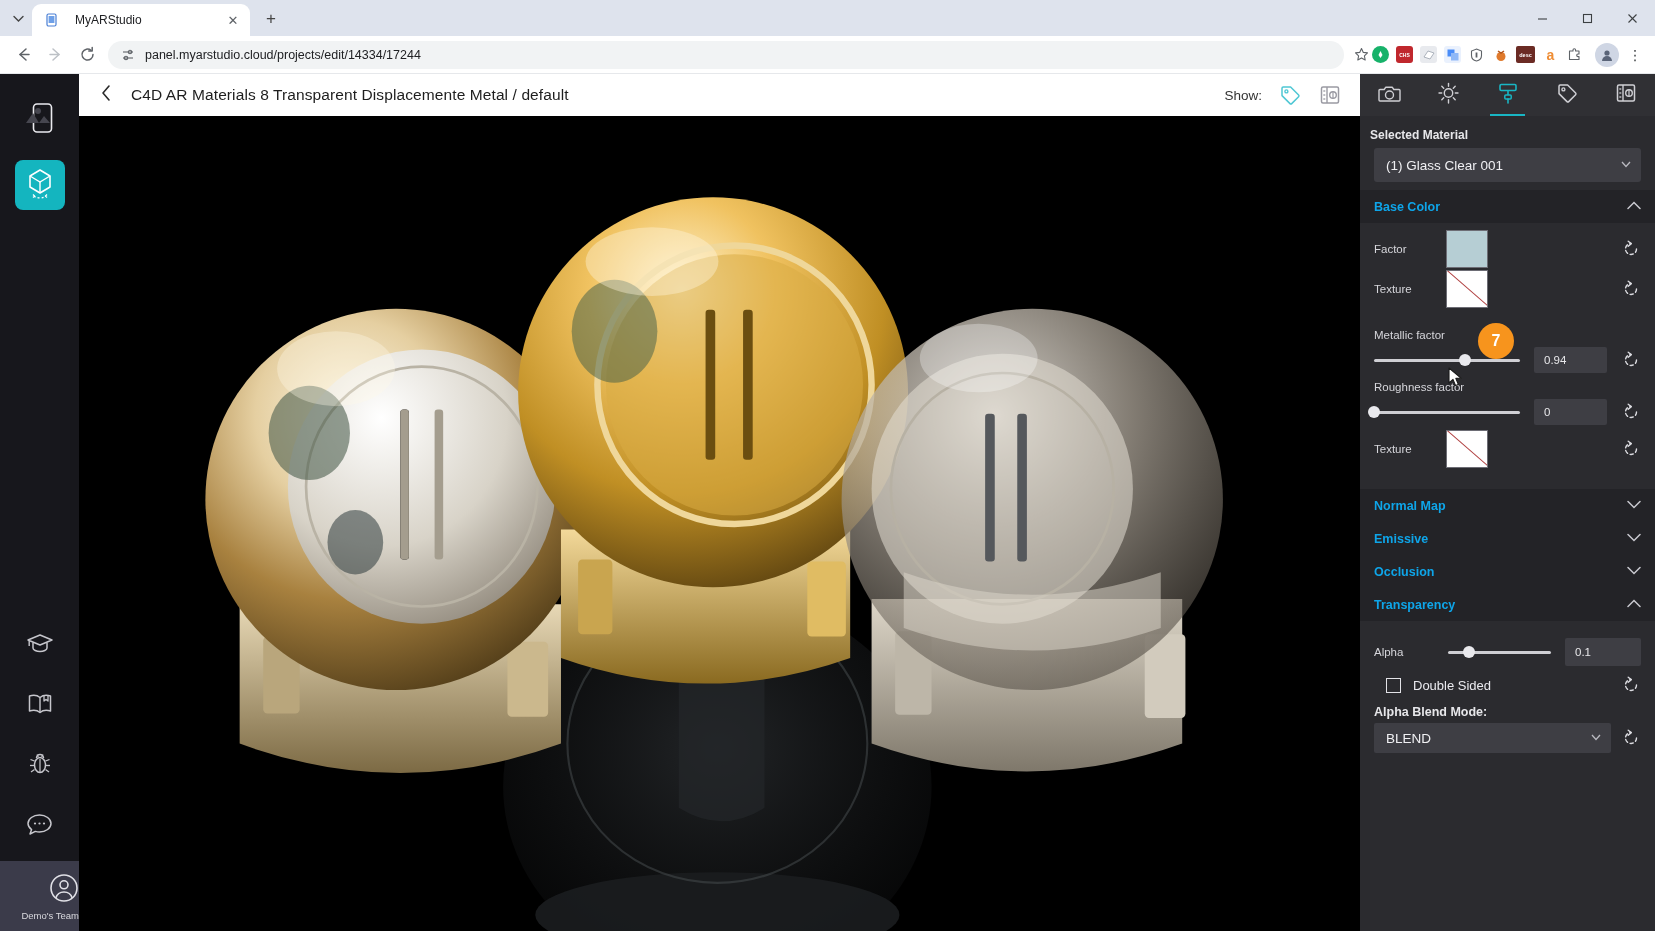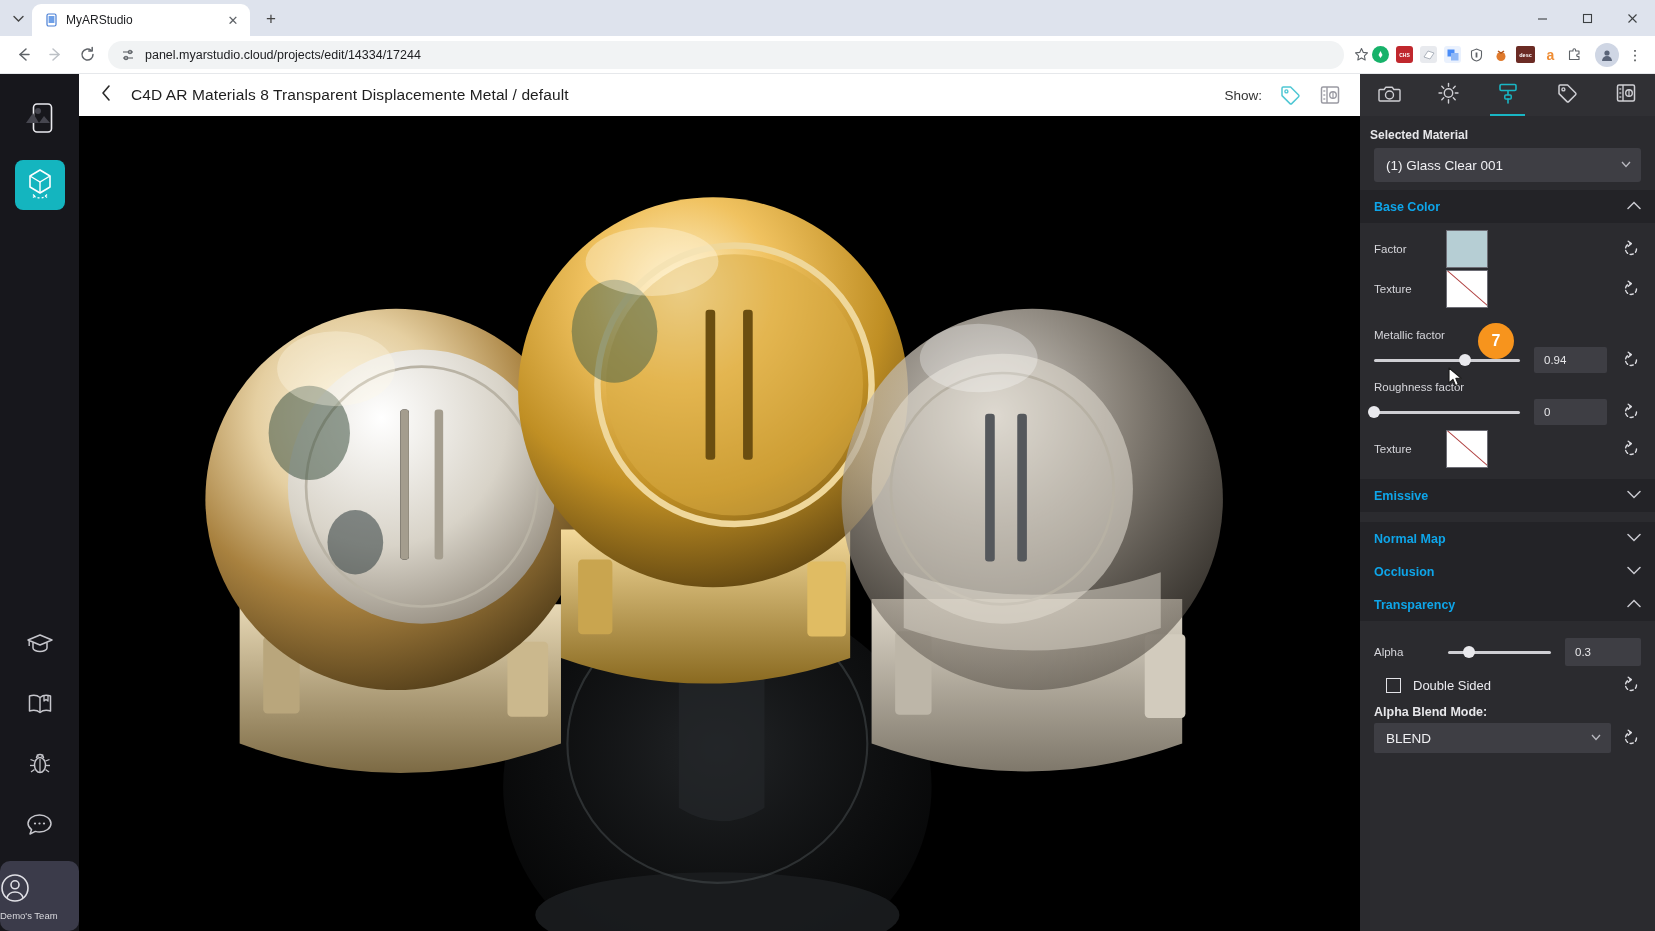--- a/index.html
+++ b/index.html
@@ -28,21 +28,21 @@
     margin-bottom: 4px; border-radius: 4px;
     color: #444; font-size: 10px;
   }
   .tab {
     height: 32px;
     min-width: 218px;
     background: #fff;
     border-radius: 9px 9px 0 0;
     display: flex; align-items: center;
     padding: 0 8px 0 11px;
-    gap: 7px;
+    gap: 16px;
     position: relative;
   }
   .tab-favicon {
     width: 16px; height: 16px;
     display: flex; align-items: center; justify-content: center;
   }
   .tab-title {
     font-size: 12px; color: #202124;
     flex: 1; white-space: nowrap; overflow: hidden; text-overflow: ellipsis;
   }
@@ -126,23 +126,22 @@
   .rail-spacer { flex: 1; }
   .rail-bottom-item {
     width: 50px; height: 50px;
     display: flex; align-items: center; justify-content: center;
     margin-bottom: 10px; color: #c6c6cc;
   }
   .rail-account {
     width: 79px;
     background: #3b3b4a;
     padding: 12px 0 10px;
-    display: flex; flex-direction: column; align-items: flex-start;
+    display: flex; flex-direction: column; align-items: flex-end;
     gap: 3px;
-    border-radius: 10px;
   }
   .rail-account-label { font-size: 9.5px; color: #d9d9de; }
 
   
   .center { flex: 1; display: flex; flex-direction: column; min-width: 0; }
   .header {
     height: 42px; flex: 0 0 42px;
     background: #fff;
     display: flex; align-items: center;
     padding: 0 18px 0 12px;
@@ -761,38 +760,38 @@
             <span class="swatch empty"></span>
             <span class="reset-icon">
               <svg width="18" height="18" viewBox="0 0 18 18">
                   <path d="M14.5 9 A5.5 5.5 0 1 1 9 3.5" stroke="#dcdce1" stroke-width="1.4" fill="none" stroke-linecap="round" stroke-dasharray="3.4 2.6"></path>
                   <path d="M6.2 1.2 L9.3 3.6 L6.2 6.2" stroke="#dcdce1" stroke-width="1.4" fill="none" stroke-linecap="round" stroke-linejoin="round"></path>
                 </svg>
             </span>
           </div>
         </div>
 
+        <div class="section-head">
+          <span class="section-title">Normal Map</span>
+          <span class="section-chev">
+            <svg width="14" height="9" viewBox="0 0 14 9">
+                <path d="M1 1.5 L7 7.5 L13 1.5" stroke="#c9c9cf" stroke-width="1.5" fill="none" stroke-linecap="round"></path>
+              </svg>
+          </span>
+        </div>
+
         <div class="section-head" style="margin-top:0">
           <span class="section-title">Emissive</span>
           <span class="section-chev">
             <svg width="14" height="9" viewBox="0 0 14 9">
                 <path d="M1 1.5 L7 7.5 L13 1.5" stroke="#c9c9cf" stroke-width="1.5" fill="none" stroke-linecap="round"></path>
               </svg>
           </span>
         </div>
 
-        <div class="section-head">
-          <span class="section-title">Normal Map</span>
-          <span class="section-chev">
-            <svg width="14" height="9" viewBox="0 0 14 9">
-                <path d="M1 1.5 L7 7.5 L13 1.5" stroke="#c9c9cf" stroke-width="1.5" fill="none" stroke-linecap="round"></path>
-              </svg>
-          </span>
-        </div>
-
         <div class="section-head" style="margin-top:0">
           <span class="section-title">Occlusion</span>
           <span class="section-chev">
             <svg width="14" height="9" viewBox="0 0 14 9">
                 <path d="M1 1.5 L7 7.5 L13 1.5" stroke="#c9c9cf" stroke-width="1.5" fill="none" stroke-linecap="round"></path>
               </svg>
           </span>
         </div>
 
         <div class="section-head" style="margin-top:0">
@@ -802,21 +801,21 @@
                 <path d="M1 7.5 L7 1.5 L13 7.5" stroke="#c9c9cf" stroke-width="1.5" fill="none" stroke-linecap="round"></path>
               </svg>
           </span>
         </div>
         <div class="section-body" style="padding-top:14px">
           <div class="slider-row">
             <span class="row-label" style="width:52px;flex:0 0 52px">Alpha</span>
             <span class="track" style="margin-left:12px">
               <span class="thumb" style="left:20%"></span>
             </span>
-            <span class="numbox" style="width:76px;flex:0 0 76px;height:28px">0.3</span>
+            <span class="numbox" style="width:76px;flex:0 0 76px;height:28px">0.1</span>
           </div>
           <div class="check-row">
             <span class="checkbox"></span>
             <span class="check-label">Double Sided</span>
             <span class="reset-icon">
               <svg width="18" height="18" viewBox="0 0 18 18">
                   <path d="M14.5 9 A5.5 5.5 0 1 1 9 3.5" stroke="#dcdce1" stroke-width="1.4" fill="none" stroke-linecap="round" stroke-dasharray="3.4 2.6"></path>
                   <path d="M6.2 1.2 L9.3 3.6 L6.2 6.2" stroke="#dcdce1" stroke-width="1.4" fill="none" stroke-linecap="round" stroke-linejoin="round"></path>
                 </svg>
             </span>

